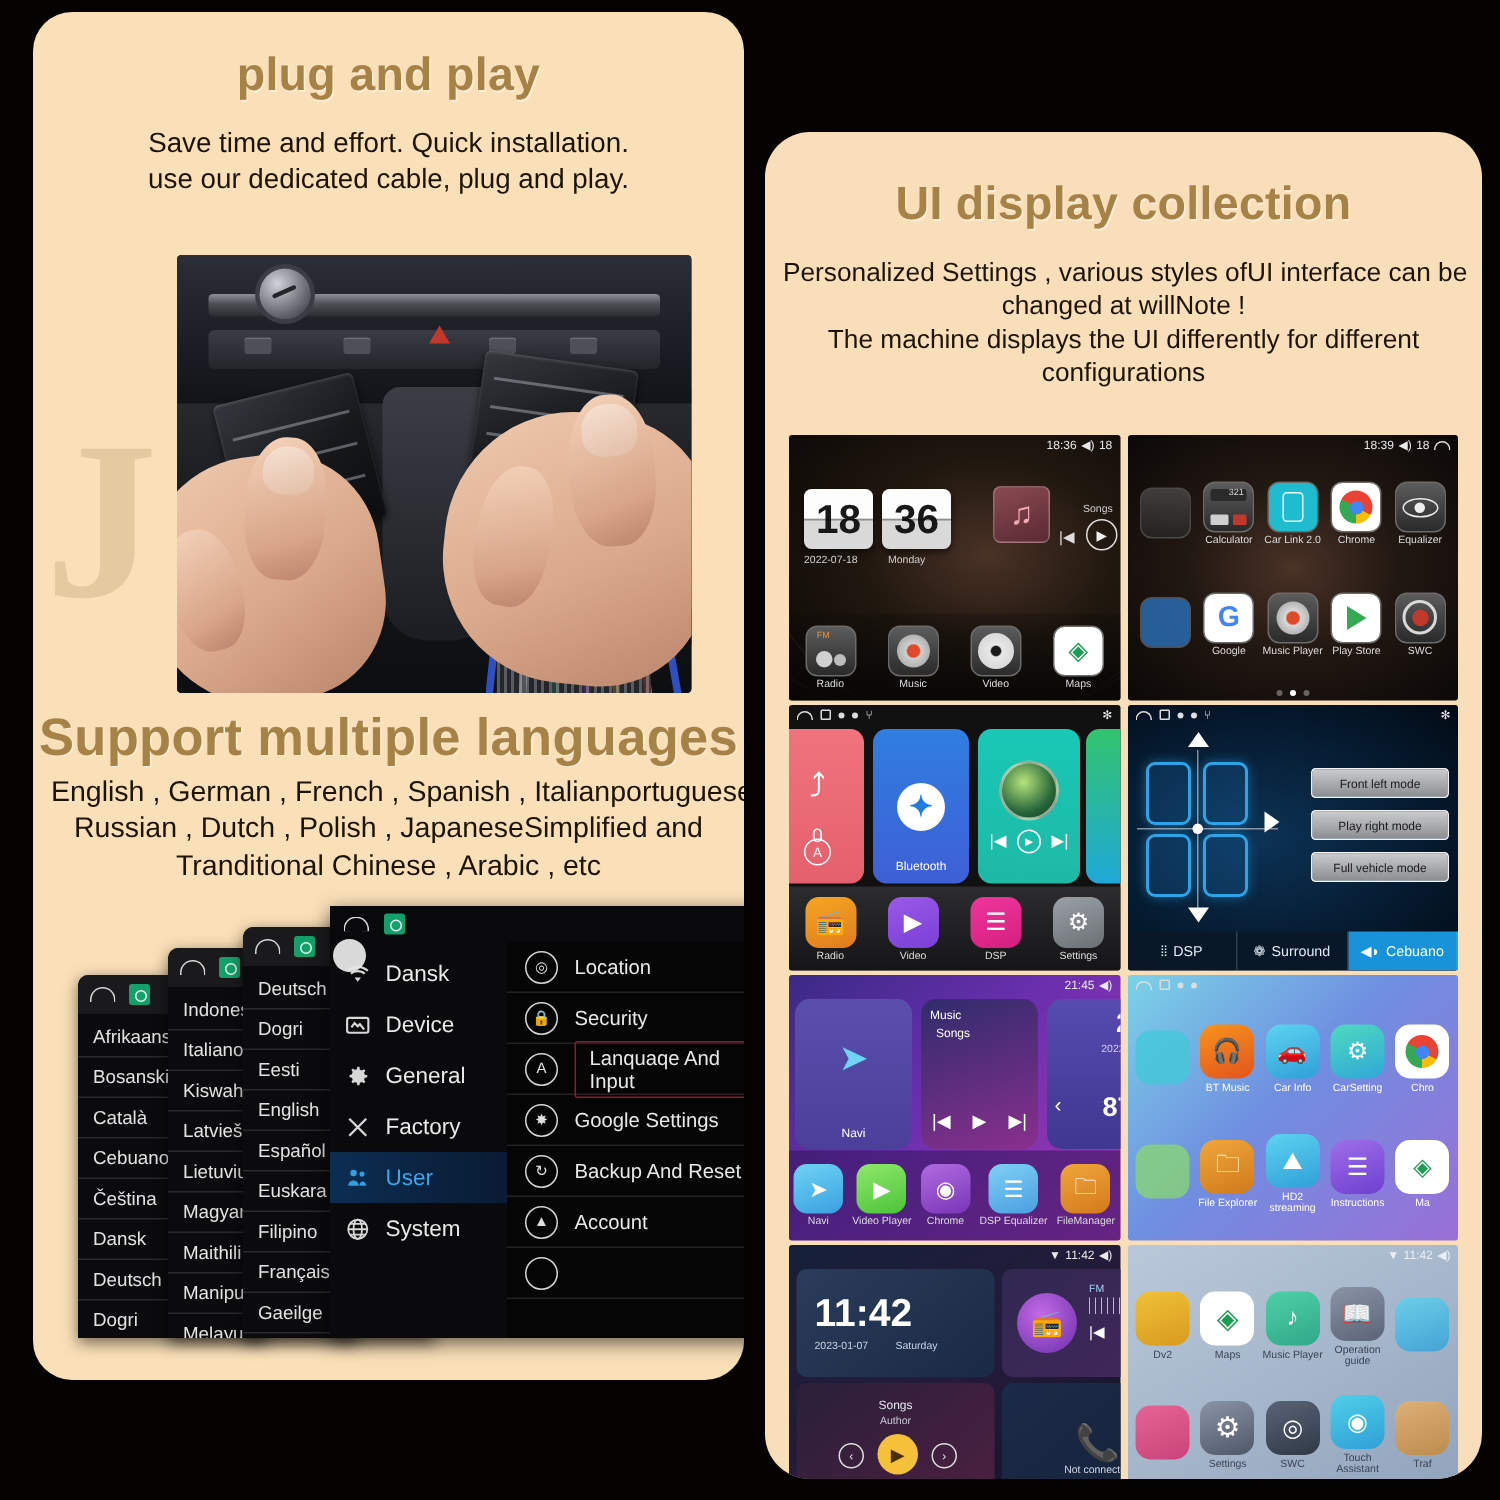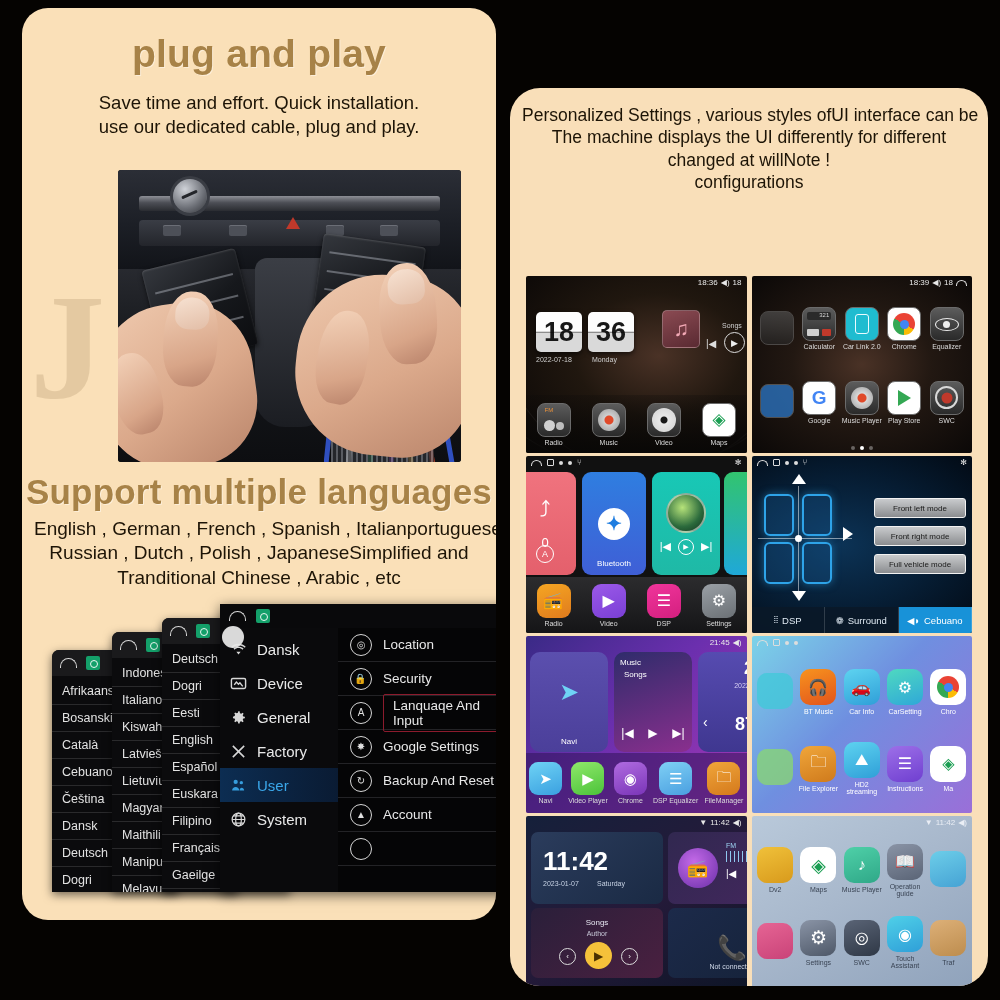--- a/index.html
+++ b/index.html
@@ -19,21 +19,21 @@
   }
   #left-panel  { left: 22px;  top: 8px;  width: 474px; height: 912px; }
   #right-panel { left: 510px; top: 88px; width: 478px; height: 898px;
                  background: #f9dfb9; border-radius: 30px; }
 
   .panel-inner { position: relative; width: 100%; height: 100%; }
 
   
   .big-title {
     text-align: center;
-    font-size: 39px;
+    font-size: 31px;
     font-weight: bold;
     color: #a78247;
     letter-spacing: .2px;
     text-shadow: 1px 1px 0 rgba(255,255,255,.45);
   }
   .body-copy {
     text-align: center;
     font-size: 18.5px;
     color: #1d1406;
     line-height: 1.28;
@@ -665,25 +665,26 @@
         </div>
       </div>
     </div>
 
   </div>
 </div>
 
 <div class="panel" id="right-panel">
   <div class="panel-inner">
 
+    <div class="big-title" id="rp-title">UI display collection</div>
 
     <div class="body-copy" id="rp-sub">
       <span class="ln">Personalized Settings , various styles ofUI interface can be</span>
+      <span class="ln">changed at willNote !</span>
       <span class="ln">The machine displays the UI differently for different</span>
-      <span class="ln">changed at willNote !</span>
       <span class="ln">configurations</span>
     </div>
 
     <div id="shot-grid">
 
       <div class="shot" id="shot1">
         <div class="swoosh" style="left:-30%;top:-60%;width:160%;height:170%"></div>
         <div class="swoosh" style="left:-10%;top:-40%;width:130%;height:150%"></div>
         <div class="sb">
           <div class="sb-left"></div>
@@ -903,21 +904,21 @@
         <div class="seat" style="left:50px;top:86px;width:30px;height:42px"></div>
         <div style="position:absolute;left:46px;top:30px;bottom:34px;width:1px;background:rgba(255,255,255,.5)"></div>
         <div style="position:absolute;left:6px;right:120px;top:82px;height:1px;background:rgba(255,255,255,.5)"></div>
         <div style="position:absolute;left:43px;top:79px;width:7px;height:7px;border-radius:50%;background:#fff"></div>
 
         <div style="position:absolute;left:40px;top:18px;width:0;height:0;border-left:7px solid transparent;border-right:7px solid transparent;border-bottom:10px solid #fff"></div>
         <div style="position:absolute;left:40px;bottom:32px;width:0;height:0;border-left:7px solid transparent;border-right:7px solid transparent;border-top:10px solid #fff"></div>
         <div style="position:absolute;left:91px;top:71px;width:0;height:0;border-top:7px solid transparent;border-bottom:7px solid transparent;border-left:10px solid #fff"></div>
 
         <div class="mode-btn" style="top:42px">Front left mode</div>
-        <div class="mode-btn" style="top:70px">Front right mode</div>
+        <div class="mode-btn" style="top:70px">Play right mode</div>
         <div class="mode-btn" style="top:98px">Full vehicle mode</div>
 
         <div class="tabbar4">
           <div class="tab4">
             <span>⦙⦙</span>
             <span>DSP</span>
           </div>
           <div class="tab4">
             <span>❁</span>
             <span>Surround</span>

